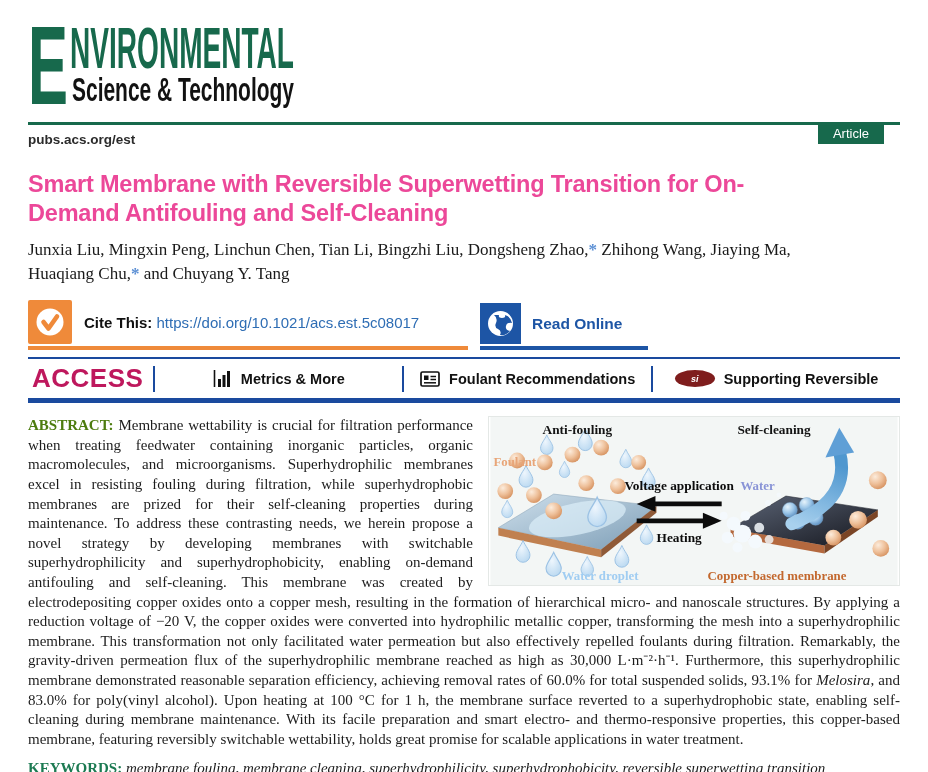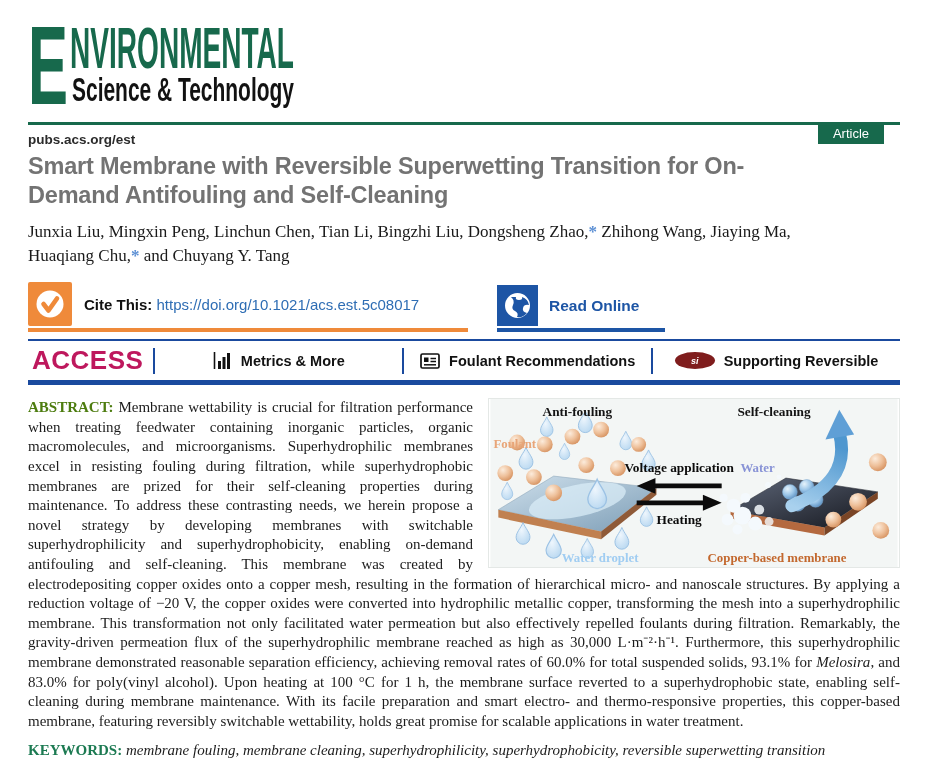--- a/index.html
+++ b/index.html
@@ -11,28 +11,28 @@
   .logo-wrap { height:96px; }
   .logo-svg { display:block; }
 
   .rule-green { border-top:3px solid #17694C; position:relative; margin-top:10px; }
   .badge-article { position:absolute; right:16px; top:-1px; background:#17694C; color:#fff;
     font-size:13px; padding:3px 15px 4px 15px; line-height:1; cursor:pointer; }
   .site-row { margin-top:5px; }
   .site-link { font-size:13.5px; font-weight:bold; color:#2b2b2b; text-decoration:none; }
 
   
-  .title { margin-top:4px; width:800px; font-size:23.5px; font-weight:bold; color:#737373;
+  .title { margin-top:22px; width:800px; font-size:23.5px; font-weight:bold; color:#ec4899;
     line-height:1.22; letter-spacing:-0.2px; }
   .authors { margin-top:11px; width:810px; font-family:"Liberation Serif", serif;
     font-size:17px; color:#1a1a1a; line-height:1.38; }
   .author-star { color:#5b8fd4; font-weight:bold; }
 
   
-  .cite-row { margin-top:15px; display:flex; align-items:flex-end;gap:17px; }
+  .cite-row { margin-top:15px; display:flex; align-items:flex-end; }
   .cite-left { width:440px; border-bottom:4px solid #EF8A3A; display:flex; align-items:center;
     gap:12px; padding-bottom:2px; }
   .cite-text { font-size:15px; color:#111; }
   .cite-label { font-weight:bold; }
   .doi-link { color:#2e6db4; text-decoration:none; }
   .cite-right { margin-left:12px; border-bottom:4px solid #1D55A5; display:flex;
     align-items:center; gap:11px; padding:0 26px 2px 0; }
   .read-online { color:#1D55A5; font-weight:bold; font-size:15.5px; text-decoration:none; }
 
   

